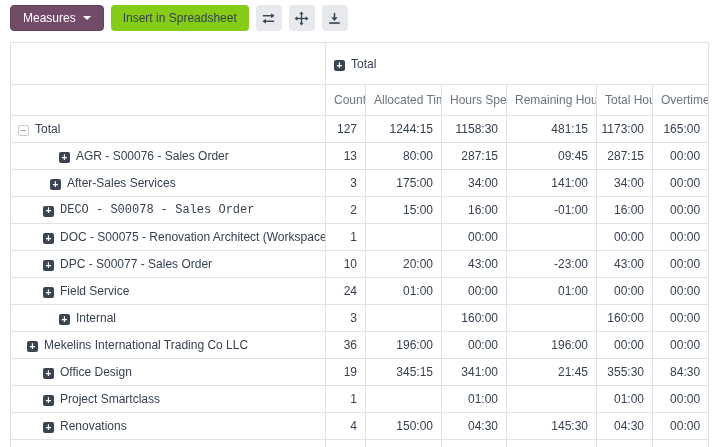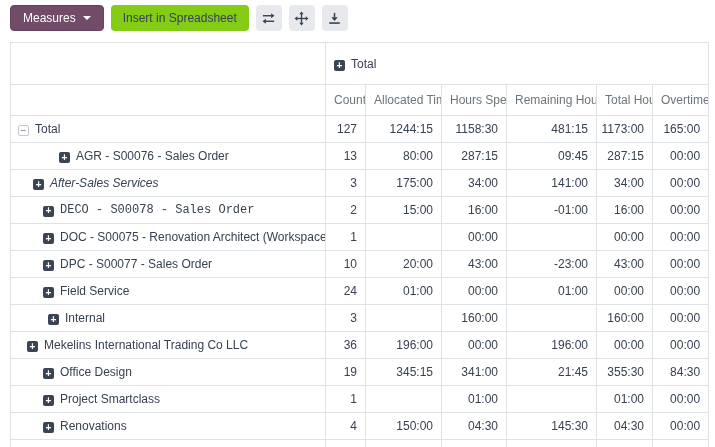--- a/index.html
+++ b/index.html
@@ -204,21 +204,21 @@
         <tr>
           <td class="rowlabel" style="padding-left: 48px;"><span class="sq sq-plus">+</span><span>AGR - S00076 - Sales Order</span></td>
           <td class="val">13</td>
           <td class="val">80:00</td>
           <td class="val">287:15</td>
           <td class="val">09:45</td>
           <td class="val">287:15</td>
           <td class="val">00:00</td>
         </tr>
         <tr>
-          <td class="rowlabel" style="padding-left: 22px; font-style: italic;"><span class="sq sq-plus">+</span><span>After-Sales Services</span></td>
+          <td class="rowlabel" style="padding-left: 39px;"><span class="sq sq-plus">+</span><span>After-Sales Services</span></td>
           <td class="val">3</td>
           <td class="val">175:00</td>
           <td class="val">34:00</td>
           <td class="val">141:00</td>
           <td class="val">34:00</td>
           <td class="val">00:00</td>
         </tr>
         <tr>
           <td class="rowlabel" style="padding-left: 32px; font-family: Liberation Mono, monospace;"><span class="sq sq-plus">+</span><span>DECO - S00078 - Sales Order</span></td>
           <td class="val">2</td>
@@ -249,21 +249,21 @@
         <tr>
           <td class="rowlabel" style="padding-left: 32px;"><span class="sq sq-plus">+</span><span>Field Service</span></td>
           <td class="val">24</td>
           <td class="val">01:00</td>
           <td class="val">00:00</td>
           <td class="val">01:00</td>
           <td class="val">00:00</td>
           <td class="val">00:00</td>
         </tr>
         <tr>
-          <td class="rowlabel" style="padding-left: 37px;"><span class="sq sq-plus">+</span><span>Internal</span></td>
+          <td class="rowlabel" style="padding-left: 48px;"><span class="sq sq-plus">+</span><span>Internal</span></td>
           <td class="val">3</td>
           <td class="val"></td>
           <td class="val">160:00</td>
           <td class="val"></td>
           <td class="val">160:00</td>
           <td class="val">00:00</td>
         </tr>
         <tr>
           <td class="rowlabel" style="padding-left: 16px;"><span class="sq sq-plus">+</span><span>Mekelins International Trading Co LLC</span></td>
           <td class="val">36</td>

